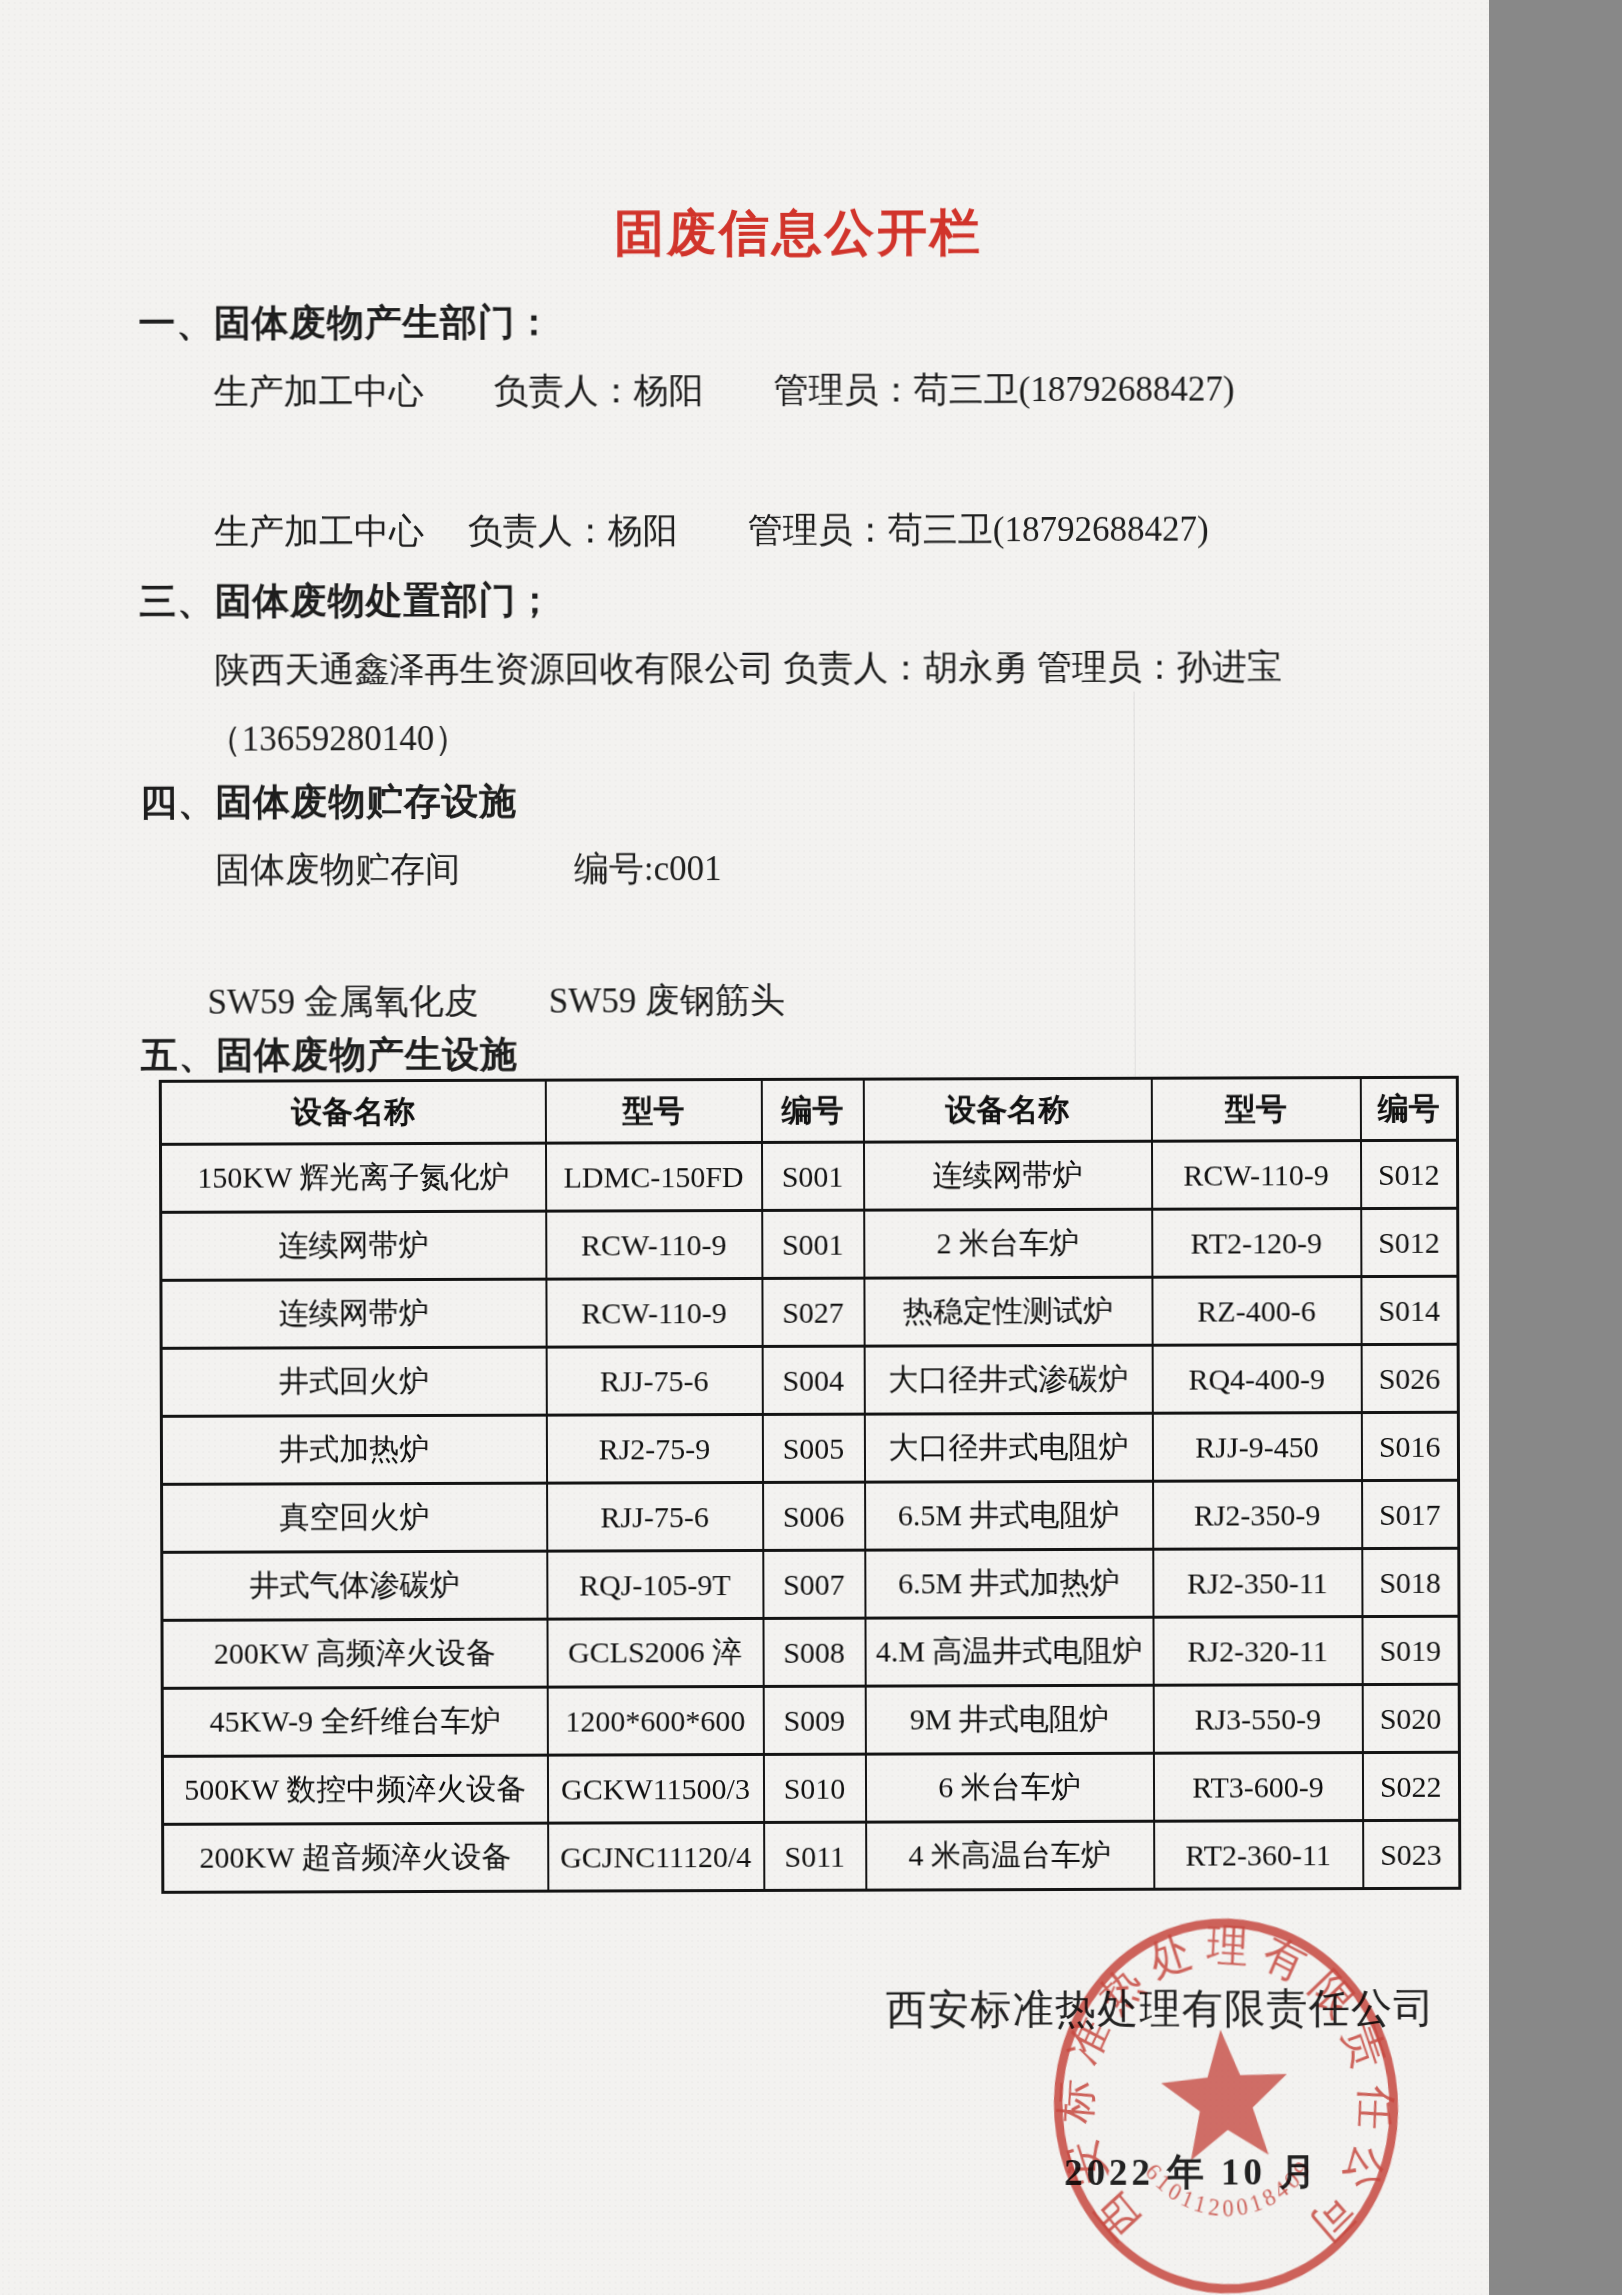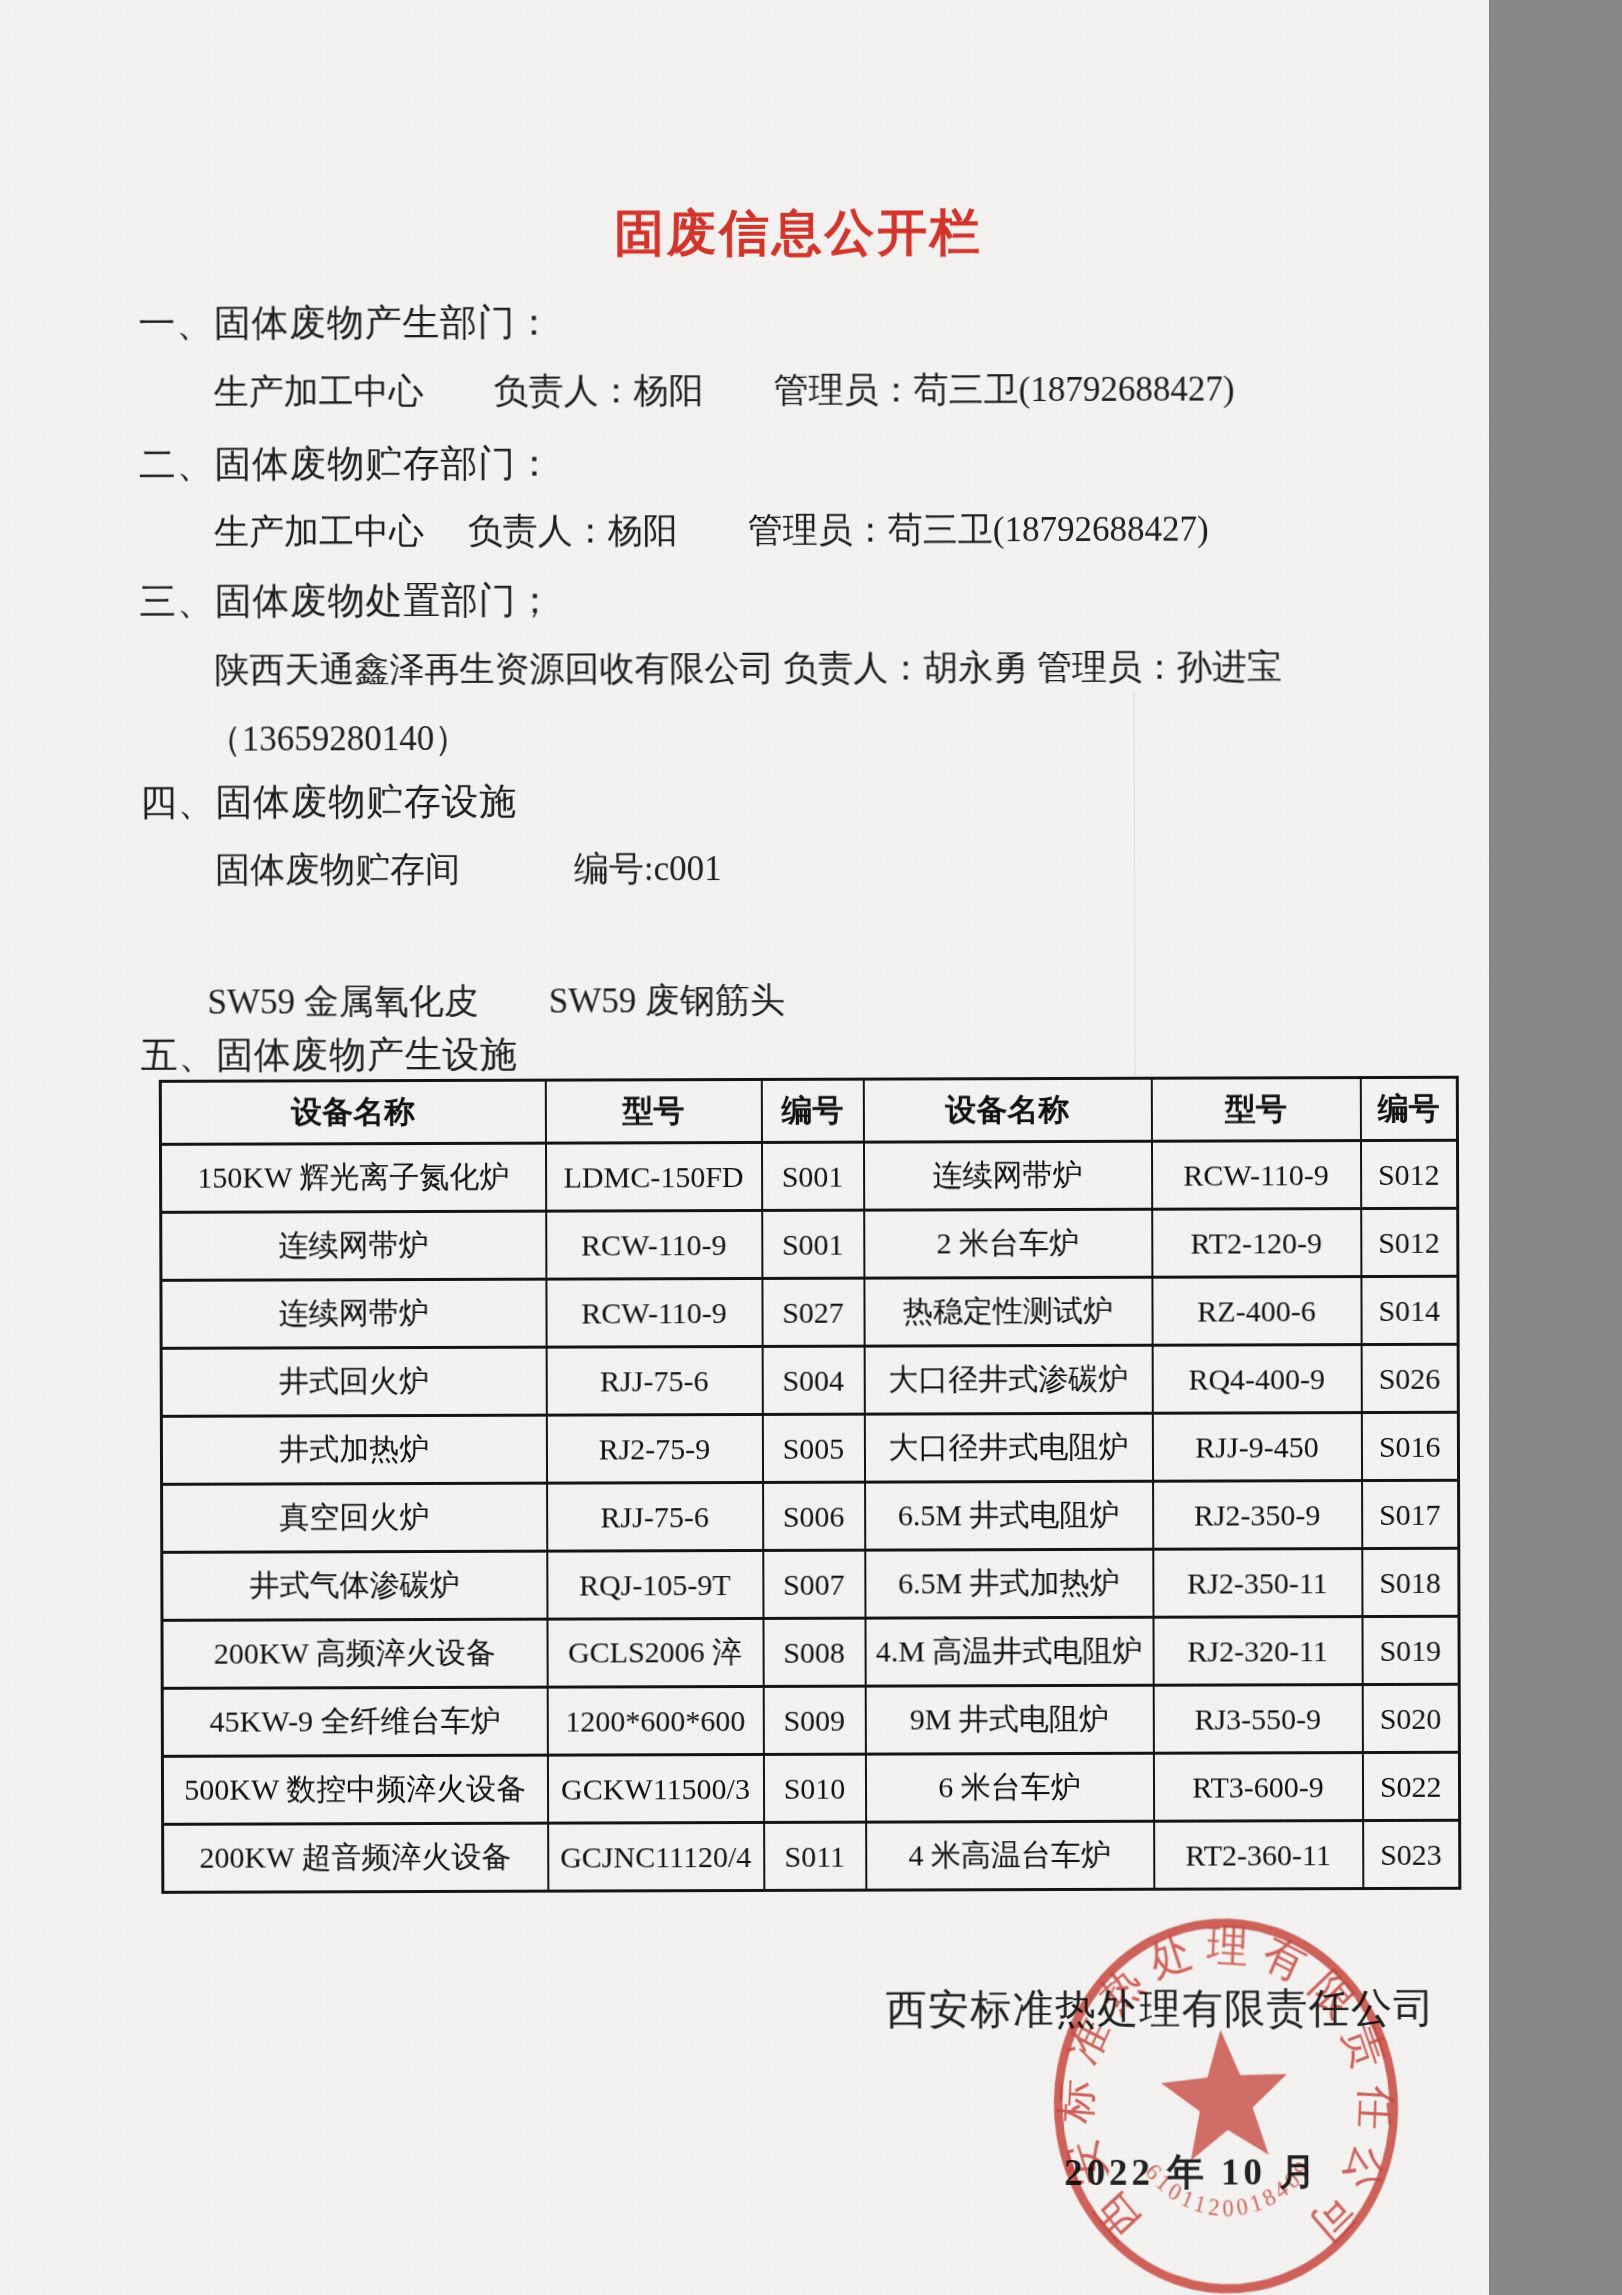--- a/index.html
+++ b/index.html
@@ -20,21 +20,21 @@
     font-family:"Liberation Serif","DejaVu Serif",serif;
     color:var(--ink);
   }
   #content{position:absolute;inset:0;transform:rotate(-0.18deg);}
   .abs{position:absolute;white-space:nowrap;line-height:1.15;}
   .doc-title{
     left:0;top:205px;width:1602px;text-align:center;
     font-size:50px;font-weight:bold;color:var(--title);
     letter-spacing:2.6px;
   }
-  .sec-h{left:141px;font-size:37px;font-weight:normal;letter-spacing:0.7px;}
+  .sec-h{left:141px;font-size:37px;font-weight:bold;letter-spacing:0.7px;}
   .sec-l{left:216px;font-size:35px;}
   
   #tbl-wrap{position:absolute;left:159px;top:1078px;width:1296px;}
   table{
     border-collapse:collapse;table-layout:fixed;width:1296px;
     font-family:"Liberation Serif","DejaVu Serif",serif;
   }
   th,td{
     border:2px solid var(--line);
     border-top-width:3.3px;border-bottom-width:3.3px;
@@ -62,21 +62,20 @@
 <body>
 
 <div id="page">
   <div id="content">
 
     <div class="abs doc-title">固废信息公开栏</div>
 
     <div class="abs sec-h" style="top:301px">一、固体废物产生部门：</div>
     <div class="abs sec-l" style="top:371px">生产加工中心　　负责人：杨阳　　管理员：苟三卫(18792688427)</div>
 
-    <div class="abs sec-h" style="top:442px">二、固体废物贮存部门：</div>
     <div class="abs sec-l" style="top:511px">生产加工中心　 负责人：杨阳　　管理员：苟三卫(18792688427)</div>
 
     <div class="abs sec-h" style="top:579px">三、固体废物处置部门；</div>
     <div class="abs sec-l" style="top:649px">陕西天通鑫泽再生资源回收有限公司 负责人：胡永勇 管理员：孙进宝</div>
     <div class="abs sec-l" style="top:718px;left:208px">（13659280140）</div>
 
     <div class="abs sec-h" style="top:780px">四、固体废物贮存设施</div>
     <div class="abs sec-l" style="top:849px">固体废物贮存间　　　 编号:c001</div>
 
     <div class="abs sec-l" style="top:981px;left:208px">SW59 金属氧化皮　　SW59 废钢筋头</div>

